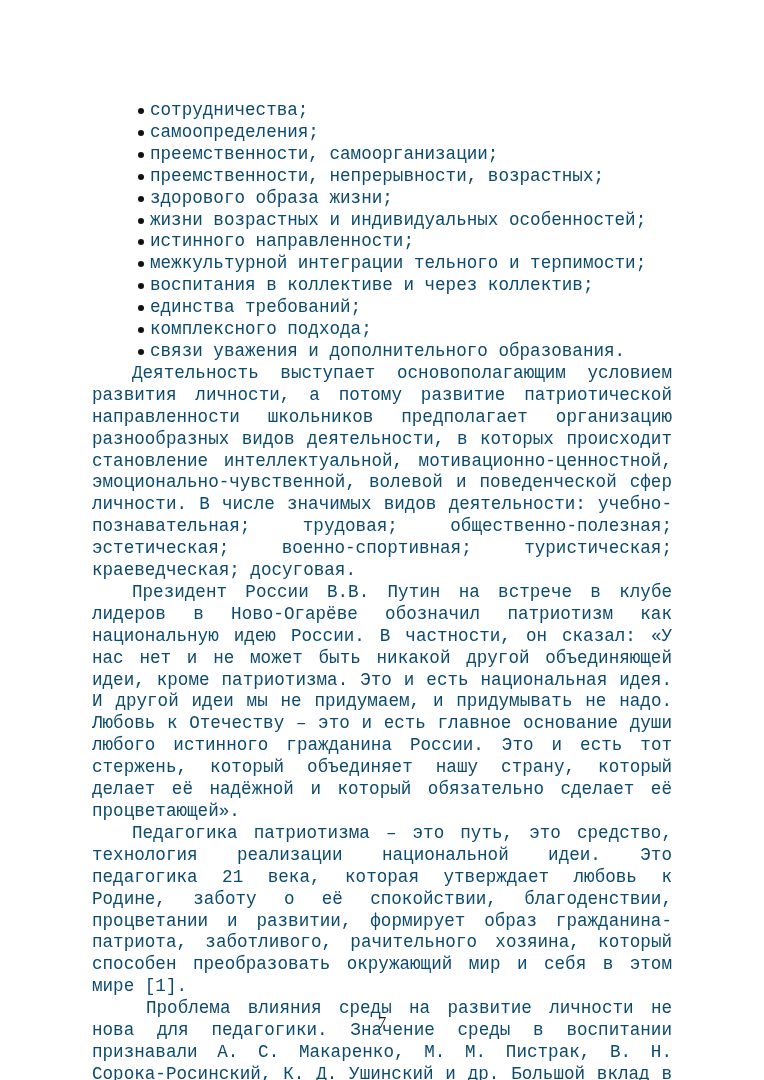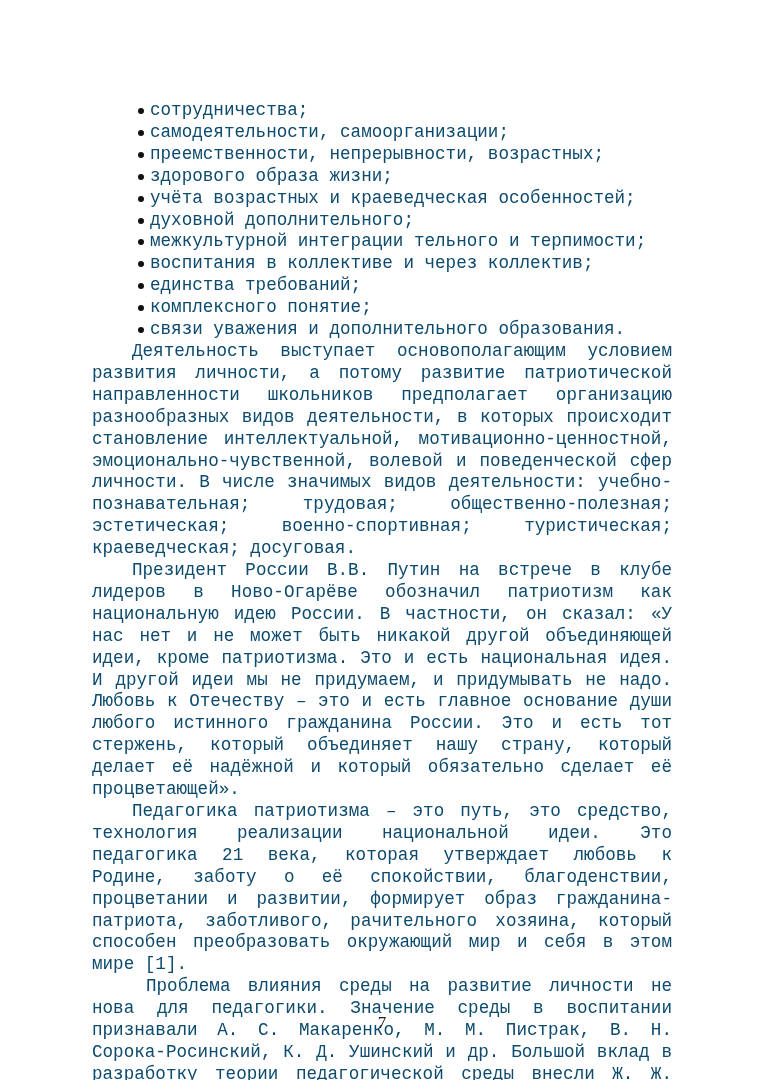--- a/index.html
+++ b/index.html
@@ -22,29 +22,30 @@
     position: absolute; left: 0; width: 764px; top: 1013px; text-align: center;
     font-family: "Liberation Serif", serif; font-size: 17px; color: #1a1a1a;
   }
 </style>
 </head>
 <body>
 
 <div class="page">
   <ul class="bullets">
     <li><span class="dot"></span><span>сотрудничества;</span></li>
-    <li><span class="dot"></span><span>самодеятельности, самоорганизации;</span></li>
+    <li><span class="dot"></span><span>самоопределения;</span></li>
+    <li><span class="dot"></span><span>преемственности, самоорганизации;</span></li>
     <li><span class="dot"></span><span>преемственности, непрерывности, возрастных;</span></li>
     <li><span class="dot"></span><span>здорового образа жизни;</span></li>
-    <li><span class="dot"></span><span>учёта возрастных и краеведческая особенностей;</span></li>
-    <li><span class="dot"></span><span>духовной дополнительного;</span></li>
+    <li><span class="dot"></span><span>жизни возрастных и индивидуальных особенностей;</span></li>
+    <li><span class="dot"></span><span>истинного направленности;</span></li>
     <li><span class="dot"></span><span>межкультурной интеграции тельного и терпимости;</span></li>
     <li><span class="dot"></span><span>воспитания в коллективе и через коллектив;</span></li>
     <li><span class="dot"></span><span>единства требований;</span></li>
-    <li><span class="dot"></span><span>комплексного понятие;</span></li>
+    <li><span class="dot"></span><span>комплексного подхода;</span></li>
     <li><span class="dot"></span><span>связи уважения и дополнительного образования.</span></li>
   </ul>
   <p class="para">Деятельность выступает основополагающим условием развития личности, а потому развитие патриотической направленности школьников предполагает организацию разнообразных видов деятельности, в которых происходит становление интеллектуальной, мотивационно-ценностной, эмоционально-чувственной, волевой и поведенческой сфер личности. В числе значимых видов деятельности: учебно-познавательная; трудовая; общественно-полезная; эстетическая; военно-спортивная; туристическая; краеведческая; досуговая.</p>
   <p class="para">Президент России В.В. Путин на встрече в клубе лидеров в Ново-Огарёве обозначил патриотизм как национальную идею России. В част­ности, он сказал: «У нас нет и не может быть никакой другой объединяющей идеи, кроме патриотизма. Это и есть национальная идея. И другой идеи мы не придумаем, и придумывать не надо. Любовь к Отечеству – это и есть главное основание души любого истинного гражданина России. Это и есть тот стержень, который объединяет нашу страну, который делает её надёж­ной и который обязательно сделает её процветающей».</p>
   <p class="para">Педагогика патриотизма – это путь, это средство, технология реализации национальной идеи. Это педагогика 21 века, которая утверждает любовь к Родине, заботу о её спокойствии, благоденствии, процветании и развитии, формирует образ гражданина-патриота, заботливого, рачи­тельного хозяина, который способен преобразовать окружающий мир и себя в этом мире [1].</p>
   <p class="para indent2">Проблема влияния среды на развитие личности не нова для педа­гогики. Значение среды в воспитании признавали А. С. Макаренко, М. М. Пистрак, В. Н. Сорока-Росинский, К. Д. Ушинский и др. Большой вклад в разработку теории педагогической среды внесли Ж. Ж. Руссо, Ф. Фребель, М. Монтессори, Д. Дьюи, С. Т. Шацкий. В педагогике сущест­вует понятие «среда воспитания», под которым понимаются материальные, духовные, общественные условия существования и деятельности воспи­танника; объекты природы, культуры, взаимоотношения между людьми. Включает в себя среду класса, школы, семьи. Патриотизм с позиций</p>
 </div>
 
 <div class="page-number">7</div>
 

